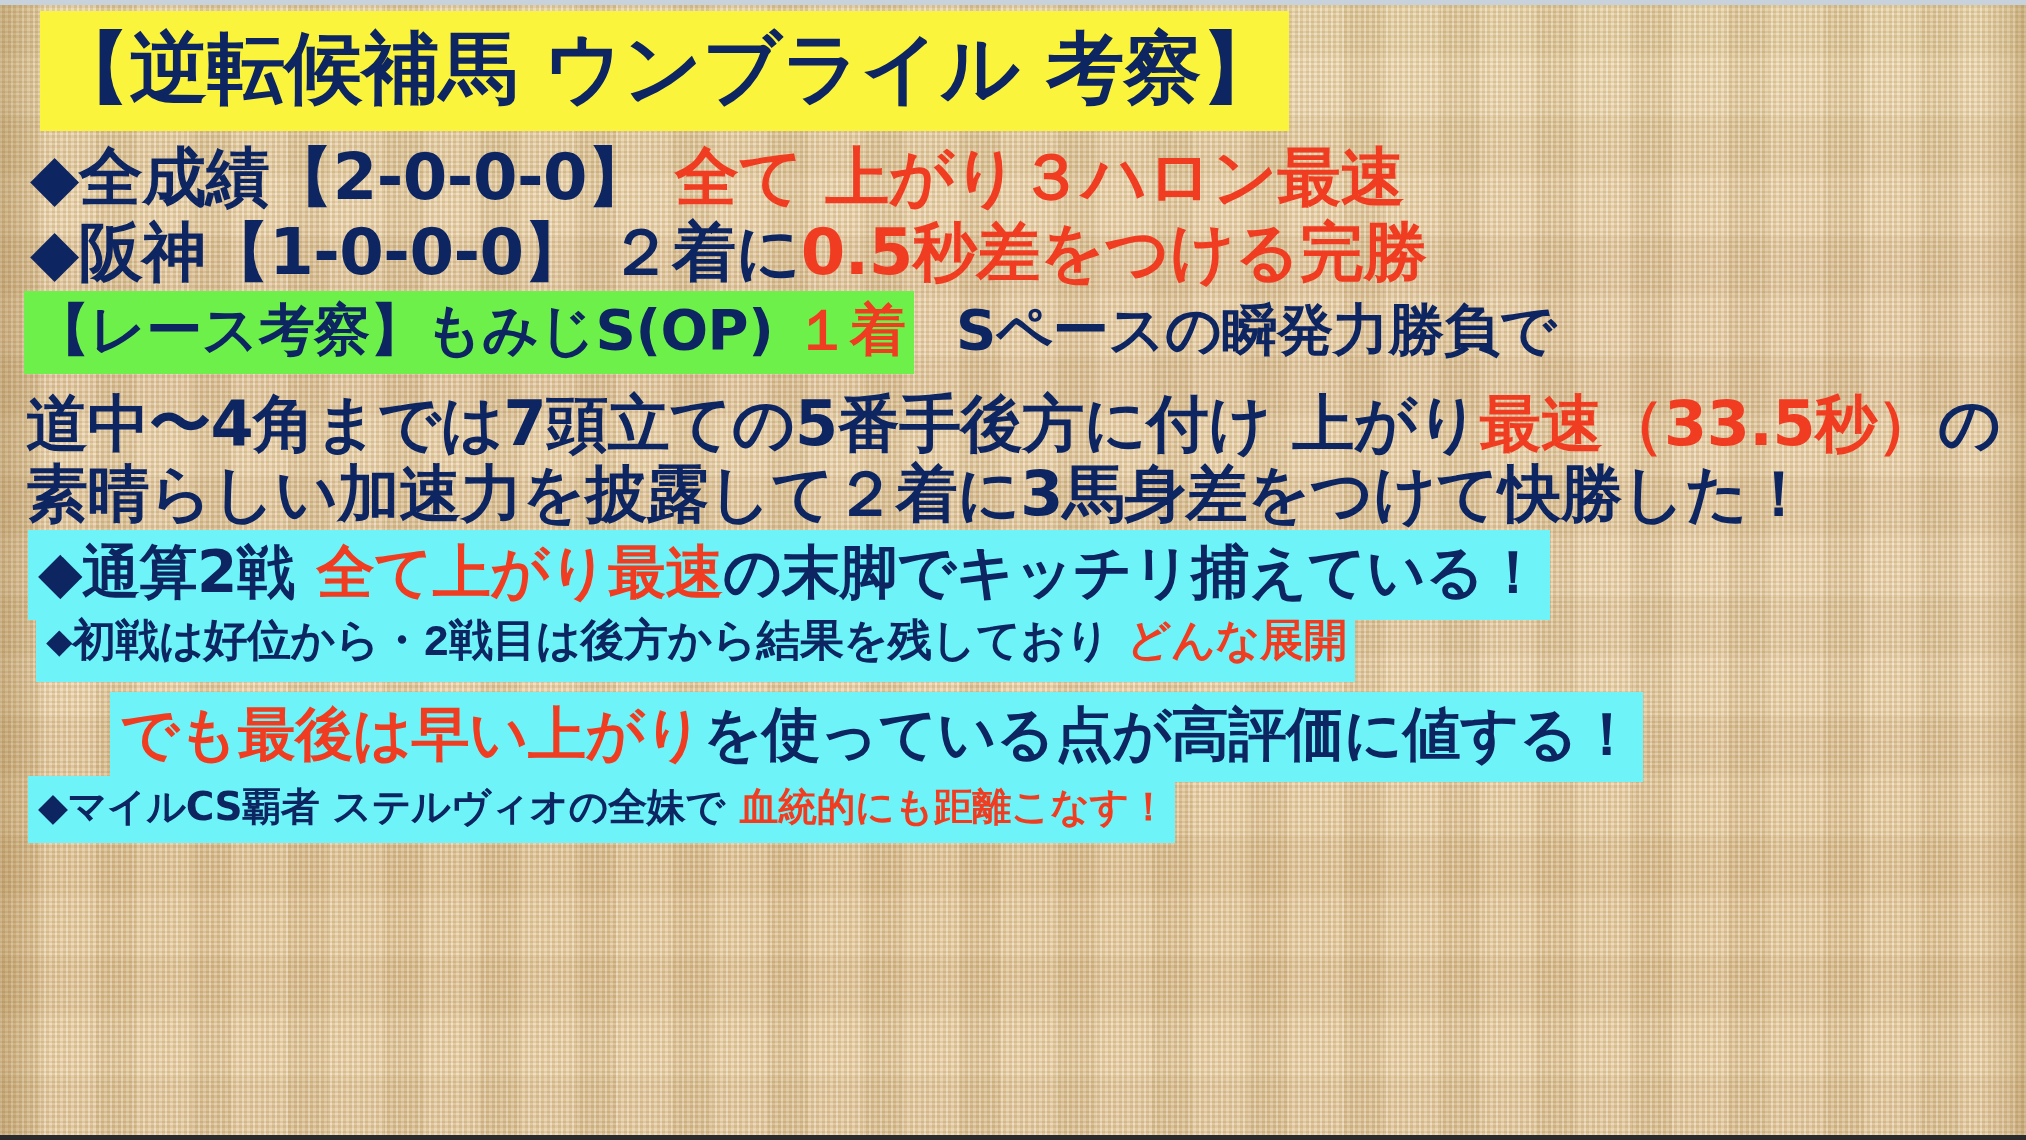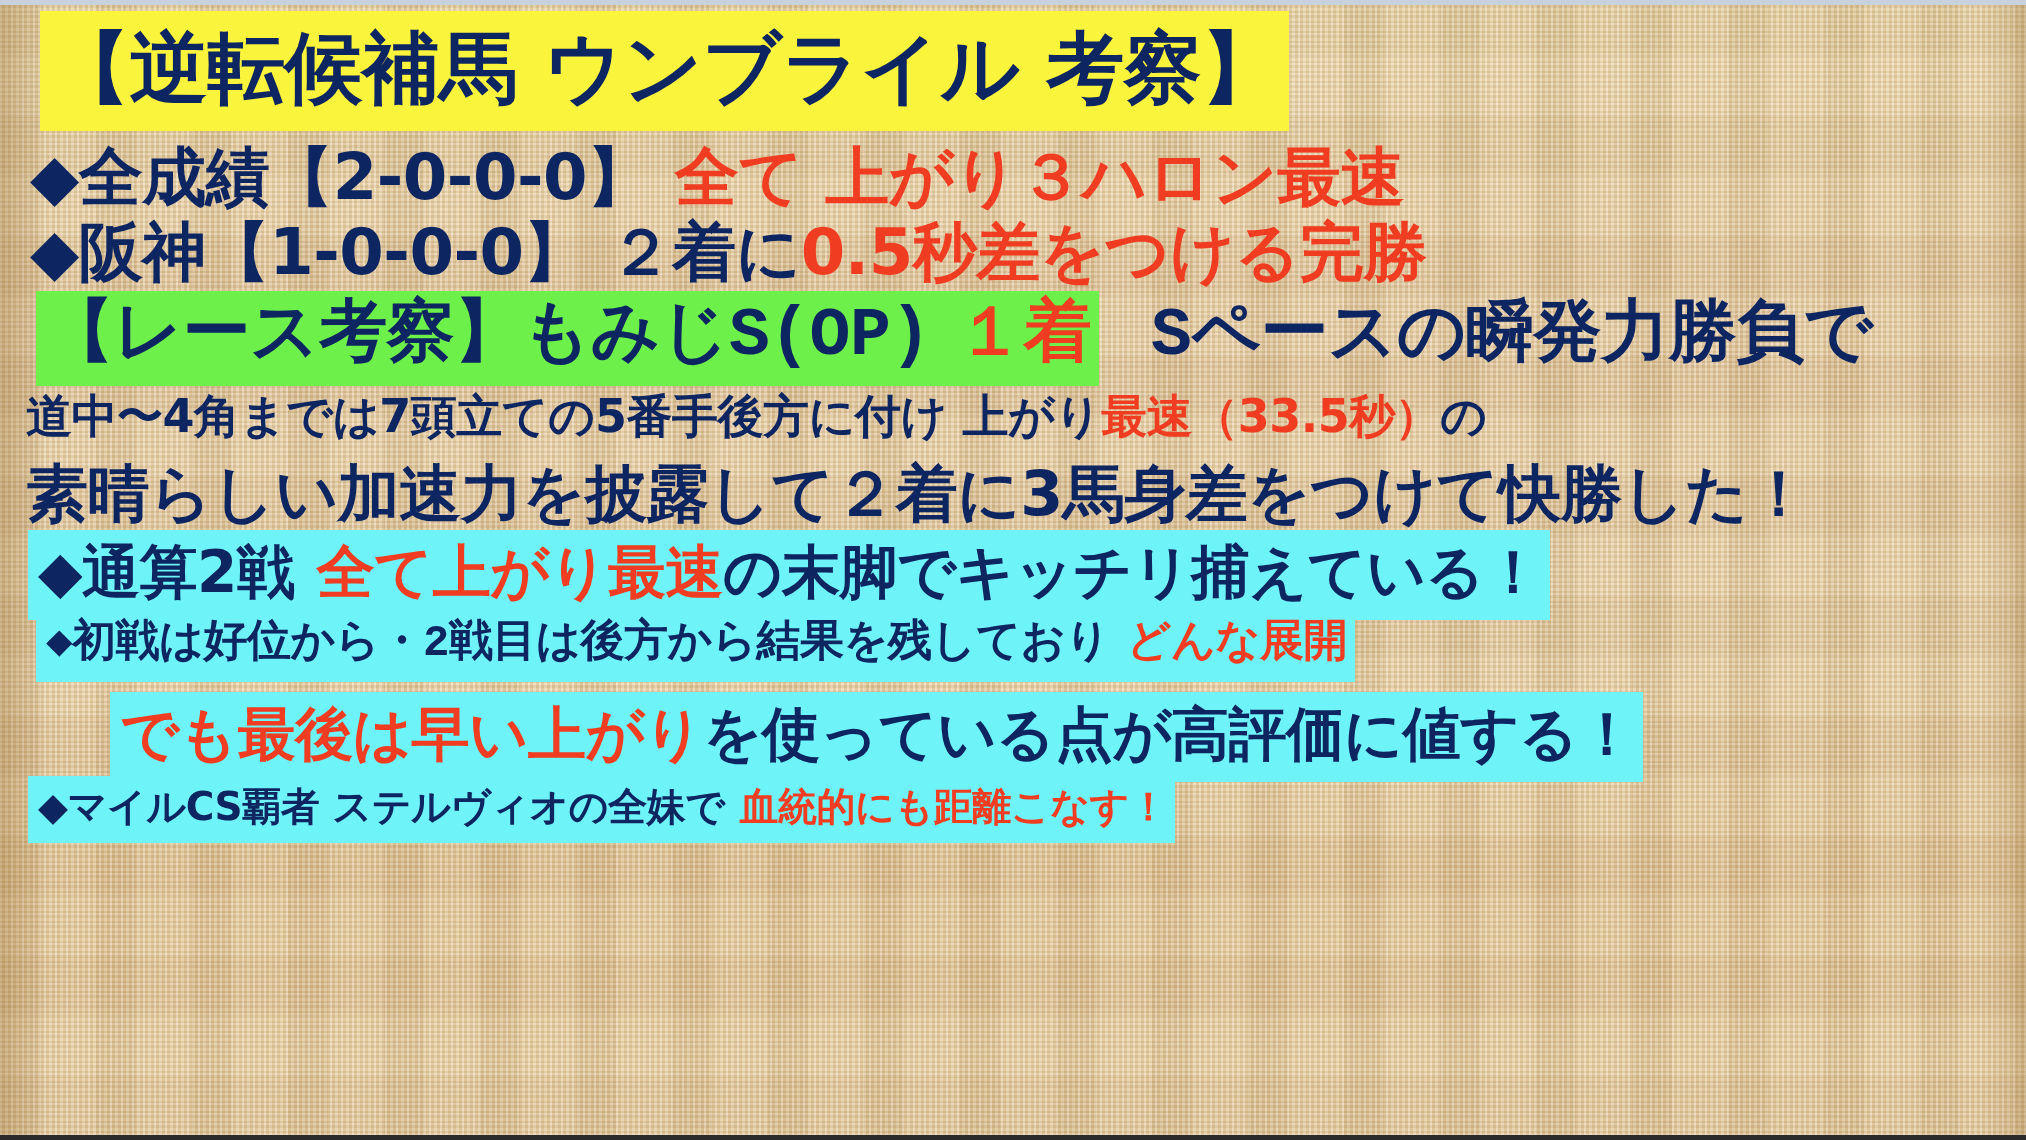--- a/index.html
+++ b/index.html
@@ -105,24 +105,24 @@
   .hl-green  { background: #6df04a; }
   .hl-cyan   { background: #6ef4f8; }
 
   
   #l-title      { top: 24px;   left: 40px;  font-size: 78px; }
   #l-title .hl  { padding: 12px 10px 18px 12px; }
 
   #l-record     { top: 140px;  left: 30px;  font-size: 64px; }
   #l-hanshin    { top: 215px;  left: 30px;  font-size: 64px; }
 
-  #l-racehead   { top: 297px;  left: 36px;  font-size: 68px; font-family: Liberation Mono, monospace; }
+  #l-racehead   { top: 297px;  left: 24px;  font-size: 56px; }
   #l-racehead .hl { padding: 6px 8px 12px 10px; }
 
-  #l-body1      { top: 388px;  left: 26px;  font-size: 46px; }
+  #l-body1      { top: 388px;  left: 26px;  font-size: 62px; }
   #l-body2      { top: 458px;  left: 26px;  font-size: 62px; }
 
   #l-total      { top: 538px;  left: 28px;  font-size: 58px; }
   #l-total .hl  { padding: 8px 8px 14px 10px; }
 
   #l-style1     { top: 616px;  left: 36px;  font-size: 44px; font-family: Liberation Mono, monospace; }
   #l-style1 .hl { padding: 8px 8px 14px 10px; }
 
   #l-style2     { top: 700px;  left: 110px; font-size: 58px; }
   #l-style2 .hl { padding: 8px 8px 14px 10px; }

